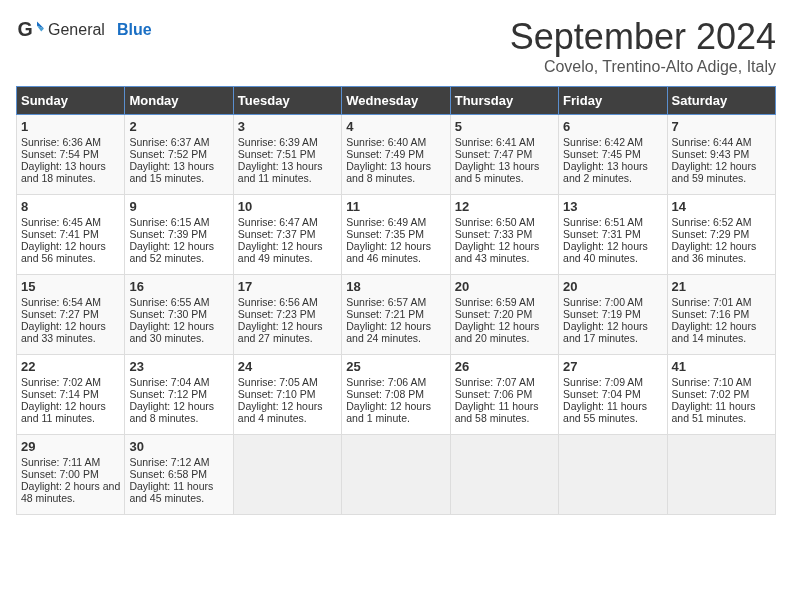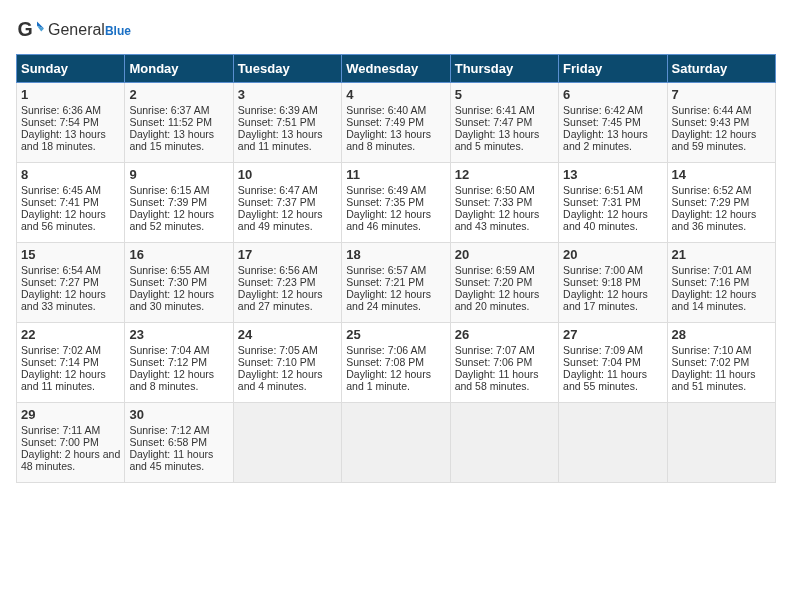--- a/index.html
+++ b/index.html
@@ -36,21 +36,21 @@
     .location-title {
       font-size: 16px;
       color: #555;
     }
     table {
       width: 100%;
       border-collapse: collapse;
       table-layout: fixed;
     }
     thead tr th {
-      background-color: #0c4a6e;
+      background-color: #404040;
       color: #fff;
       font-size: 13px;
       font-weight: bold;
       padding: 6px 4px;
       text-align: left;
       border: 1px solid #5a8fd0;
     }
     tbody tr td {
       vertical-align: top;
       padding: 4px 4px;
@@ -79,43 +79,45 @@
 <body>
 
 <div class="header-area">
   <div class="logo">
     <svg class="logo-icon" viewBox="0 0 40 40" xmlns="http://www.w3.org/2000/svg">
       <text x="2" y="28" font-size="28" font-weight="bold" fill="#333">G</text>
       <polygon points="30,8 40,18 30,14" fill="#1a6fc4"></polygon>
       <polygon points="30,14 40,18 36,22" fill="#4a9fd4"></polygon>
     </svg>
     <div>
-      <span style="font-size:16px;font-weight:normal;color:#333;">General</span><span style="font-size:12px;font-weight:bold;color:#1a6fc4;">Blue</span>
+      <span style="font-size:16px;font-weight:normal;color:#333;">General</span><span style="font-size:16px;font-weight:bold;color:#1a6fc4;padding-left:12px;">Blue</span>
     </div>
   </div>
   <div class="title-area">
+    <div class="month-title">September 2024</div>
+    <div class="location-title">Covelo, Trentino-Alto Adige, Italy</div>
   </div>
 </div>
 
 <table>
   <thead>
     <tr id="header-row">
         <th>Sunday</th>
         <th>Monday</th>
         <th>Tuesday</th>
         <th>Wednesday</th>
         <th>Thursday</th>
         <th>Friday</th>
         <th>Saturday</th>
       </tr>
   </thead>
   <tbody id="calendar-body">
       <tr>
         <td><span class="day-number">1</span><span>Sunrise: 6:36 AM</span><br><span>Sunset: 7:54 PM</span><br><span>Daylight: 13 hours and 18 minutes.</span></td>
-        <td><span class="day-number">2</span><span>Sunrise: 6:37 AM</span><br><span>Sunset: 11:52 PM</span><br><span>Daylight: 13 hours and 15 minutes.</span></td>
+        <td><span class="day-number">2</span><span>Sunrise: 6:37 AM</span><br><span>Sunset: 7:52 PM</span><br><span>Daylight: 13 hours and 15 minutes.</span></td>
         <td><span class="day-number">3</span><span>Sunrise: 6:39 AM</span><br><span>Sunset: 7:51 PM</span><br><span>Daylight: 13 hours and 11 minutes.</span></td>
         <td><span class="day-number">4</span><span>Sunrise: 6:40 AM</span><br><span>Sunset: 7:49 PM</span><br><span>Daylight: 13 hours and 8 minutes.</span></td>
         <td><span class="day-number">5</span><span>Sunrise: 6:41 AM</span><br><span>Sunset: 7:47 PM</span><br><span>Daylight: 13 hours and 5 minutes.</span></td>
         <td><span class="day-number">6</span><span>Sunrise: 6:42 AM</span><br><span>Sunset: 7:45 PM</span><br><span>Daylight: 13 hours and 2 minutes.</span></td>
         <td><span class="day-number">7</span><span>Sunrise: 6:44 AM</span><br><span>Sunset: 9:43 PM</span><br><span>Daylight: 12 hours and 59 minutes.</span></td>
       </tr>
       <tr>
         <td><span class="day-number">8</span><span>Sunrise: 6:45 AM</span><br><span>Sunset: 7:41 PM</span><br><span>Daylight: 12 hours and 56 minutes.</span></td>
         <td><span class="day-number">9</span><span>Sunrise: 6:15 AM</span><br><span>Sunset: 7:39 PM</span><br><span>Daylight: 12 hours and 52 minutes.</span></td>
         <td><span class="day-number">10</span><span>Sunrise: 6:47 AM</span><br><span>Sunset: 7:37 PM</span><br><span>Daylight: 12 hours and 49 minutes.</span></td>
@@ -123,31 +125,31 @@
         <td><span class="day-number">12</span><span>Sunrise: 6:50 AM</span><br><span>Sunset: 7:33 PM</span><br><span>Daylight: 12 hours and 43 minutes.</span></td>
         <td><span class="day-number">13</span><span>Sunrise: 6:51 AM</span><br><span>Sunset: 7:31 PM</span><br><span>Daylight: 12 hours and 40 minutes.</span></td>
         <td><span class="day-number">14</span><span>Sunrise: 6:52 AM</span><br><span>Sunset: 7:29 PM</span><br><span>Daylight: 12 hours and 36 minutes.</span></td>
       </tr>
       <tr>
         <td><span class="day-number">15</span><span>Sunrise: 6:54 AM</span><br><span>Sunset: 7:27 PM</span><br><span>Daylight: 12 hours and 33 minutes.</span></td>
         <td><span class="day-number">16</span><span>Sunrise: 6:55 AM</span><br><span>Sunset: 7:30 PM</span><br><span>Daylight: 12 hours and 30 minutes.</span></td>
         <td><span class="day-number">17</span><span>Sunrise: 6:56 AM</span><br><span>Sunset: 7:23 PM</span><br><span>Daylight: 12 hours and 27 minutes.</span></td>
         <td><span class="day-number">18</span><span>Sunrise: 6:57 AM</span><br><span>Sunset: 7:21 PM</span><br><span>Daylight: 12 hours and 24 minutes.</span></td>
         <td><span class="day-number">20</span><span>Sunrise: 6:59 AM</span><br><span>Sunset: 7:20 PM</span><br><span>Daylight: 12 hours and 20 minutes.</span></td>
-        <td><span class="day-number">20</span><span>Sunrise: 7:00 AM</span><br><span>Sunset: 9:18 PM</span><br><span>Daylight: 12 hours and 17 minutes.</span></td>
+        <td><span class="day-number">20</span><span>Sunrise: 7:00 AM</span><br><span>Sunset: 7:19 PM</span><br><span>Daylight: 12 hours and 17 minutes.</span></td>
         <td><span class="day-number">21</span><span>Sunrise: 7:01 AM</span><br><span>Sunset: 7:16 PM</span><br><span>Daylight: 12 hours and 14 minutes.</span></td>
       </tr>
       <tr>
         <td><span class="day-number">22</span><span>Sunrise: 7:02 AM</span><br><span>Sunset: 7:14 PM</span><br><span>Daylight: 12 hours and 11 minutes.</span></td>
         <td><span class="day-number">23</span><span>Sunrise: 7:04 AM</span><br><span>Sunset: 7:12 PM</span><br><span>Daylight: 12 hours and 8 minutes.</span></td>
         <td><span class="day-number">24</span><span>Sunrise: 7:05 AM</span><br><span>Sunset: 7:10 PM</span><br><span>Daylight: 12 hours and 4 minutes.</span></td>
         <td><span class="day-number">25</span><span>Sunrise: 7:06 AM</span><br><span>Sunset: 7:08 PM</span><br><span>Daylight: 12 hours and 1 minute.</span></td>
         <td><span class="day-number">26</span><span>Sunrise: 7:07 AM</span><br><span>Sunset: 7:06 PM</span><br><span>Daylight: 11 hours and 58 minutes.</span></td>
         <td><span class="day-number">27</span><span>Sunrise: 7:09 AM</span><br><span>Sunset: 7:04 PM</span><br><span>Daylight: 11 hours and 55 minutes.</span></td>
-        <td><span class="day-number">28</span><span>Sunrise: 7:10 AM</span><br><span>Sunset: 7:02 PM</span><br><span>Daylight: 11 hours and 51 minutes.</span></td>
+        <td><span class="day-number">41</span><span>Sunrise: 7:10 AM</span><br><span>Sunset: 7:02 PM</span><br><span>Daylight: 11 hours and 51 minutes.</span></td>
       </tr>
       <tr>
         <td><span class="day-number">29</span><span>Sunrise: 7:11 AM</span><br><span>Sunset: 7:00 PM</span><br><span>Daylight: 2 hours and 48 minutes.</span></td>
         <td><span class="day-number">30</span><span>Sunrise: 7:12 AM</span><br><span>Sunset: 6:58 PM</span><br><span>Daylight: 11 hours and 45 minutes.</span></td>
         <td class="empty-cell"></td>
         <td class="empty-cell"></td>
         <td class="empty-cell"></td>
         <td class="empty-cell"></td>
         <td class="empty-cell"></td>
       </tr>

